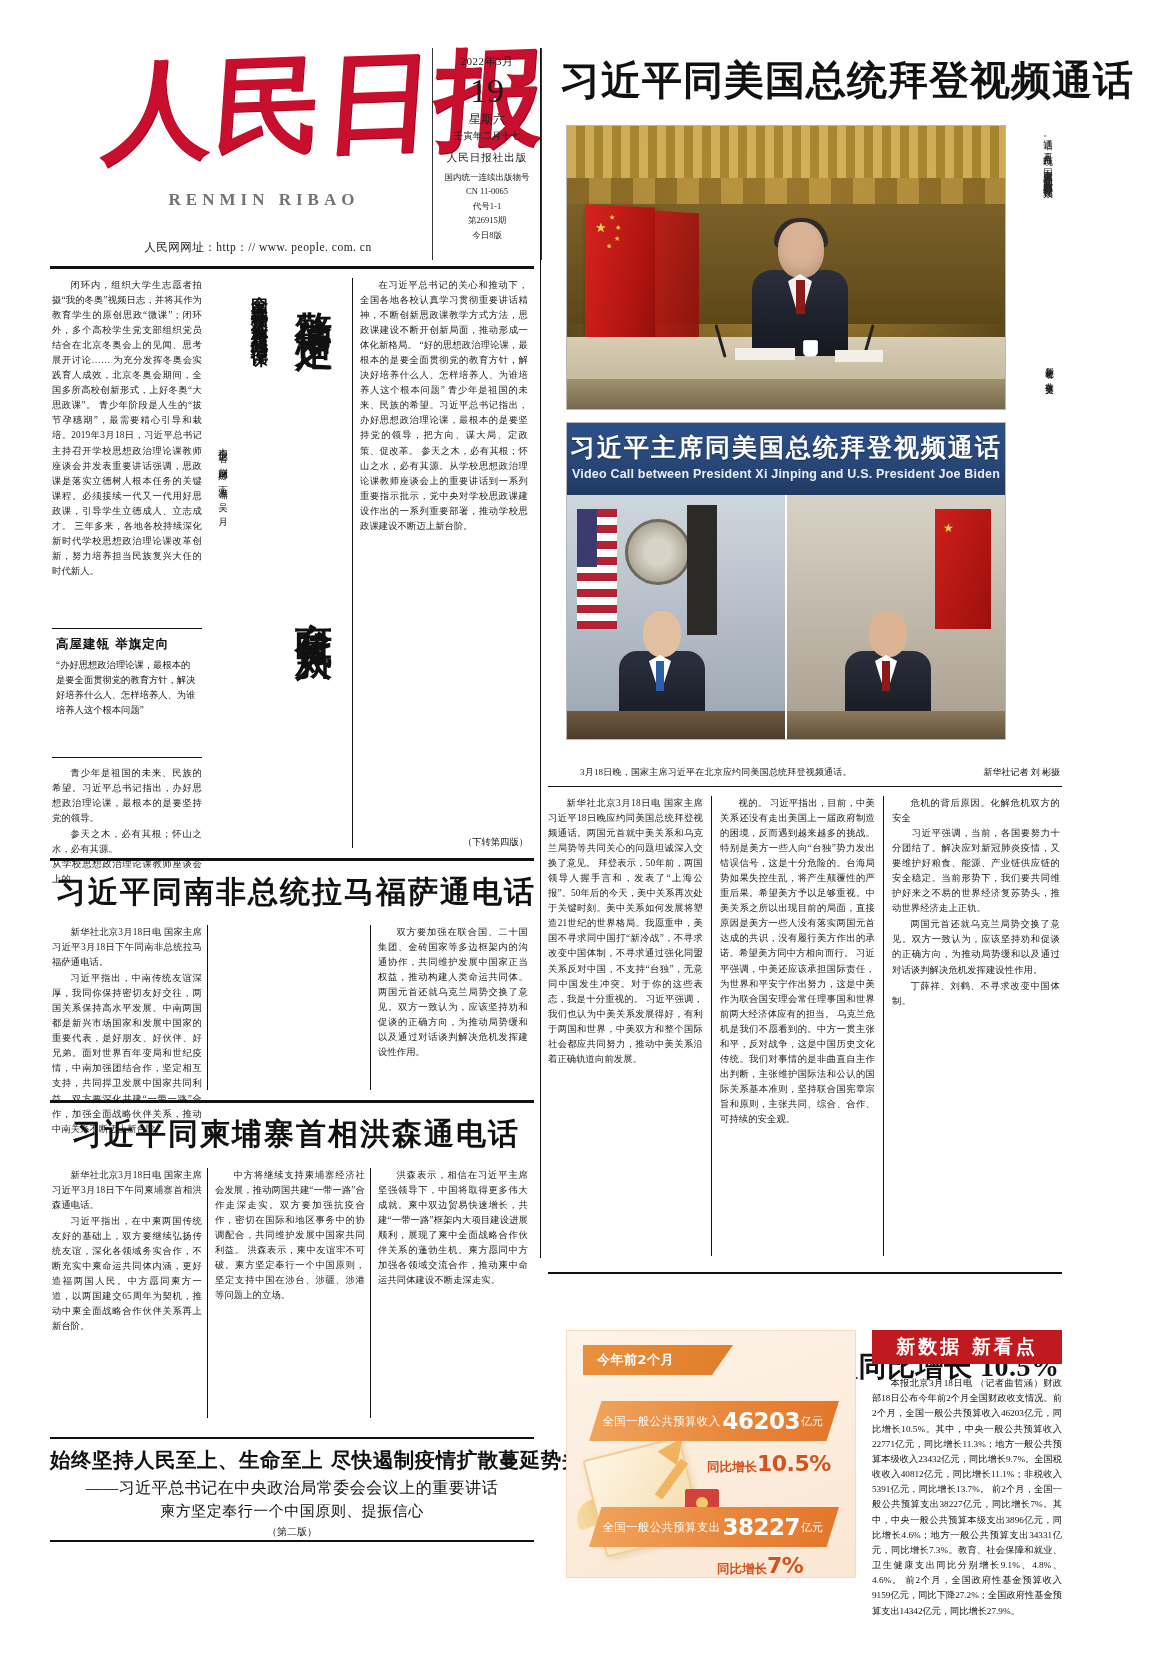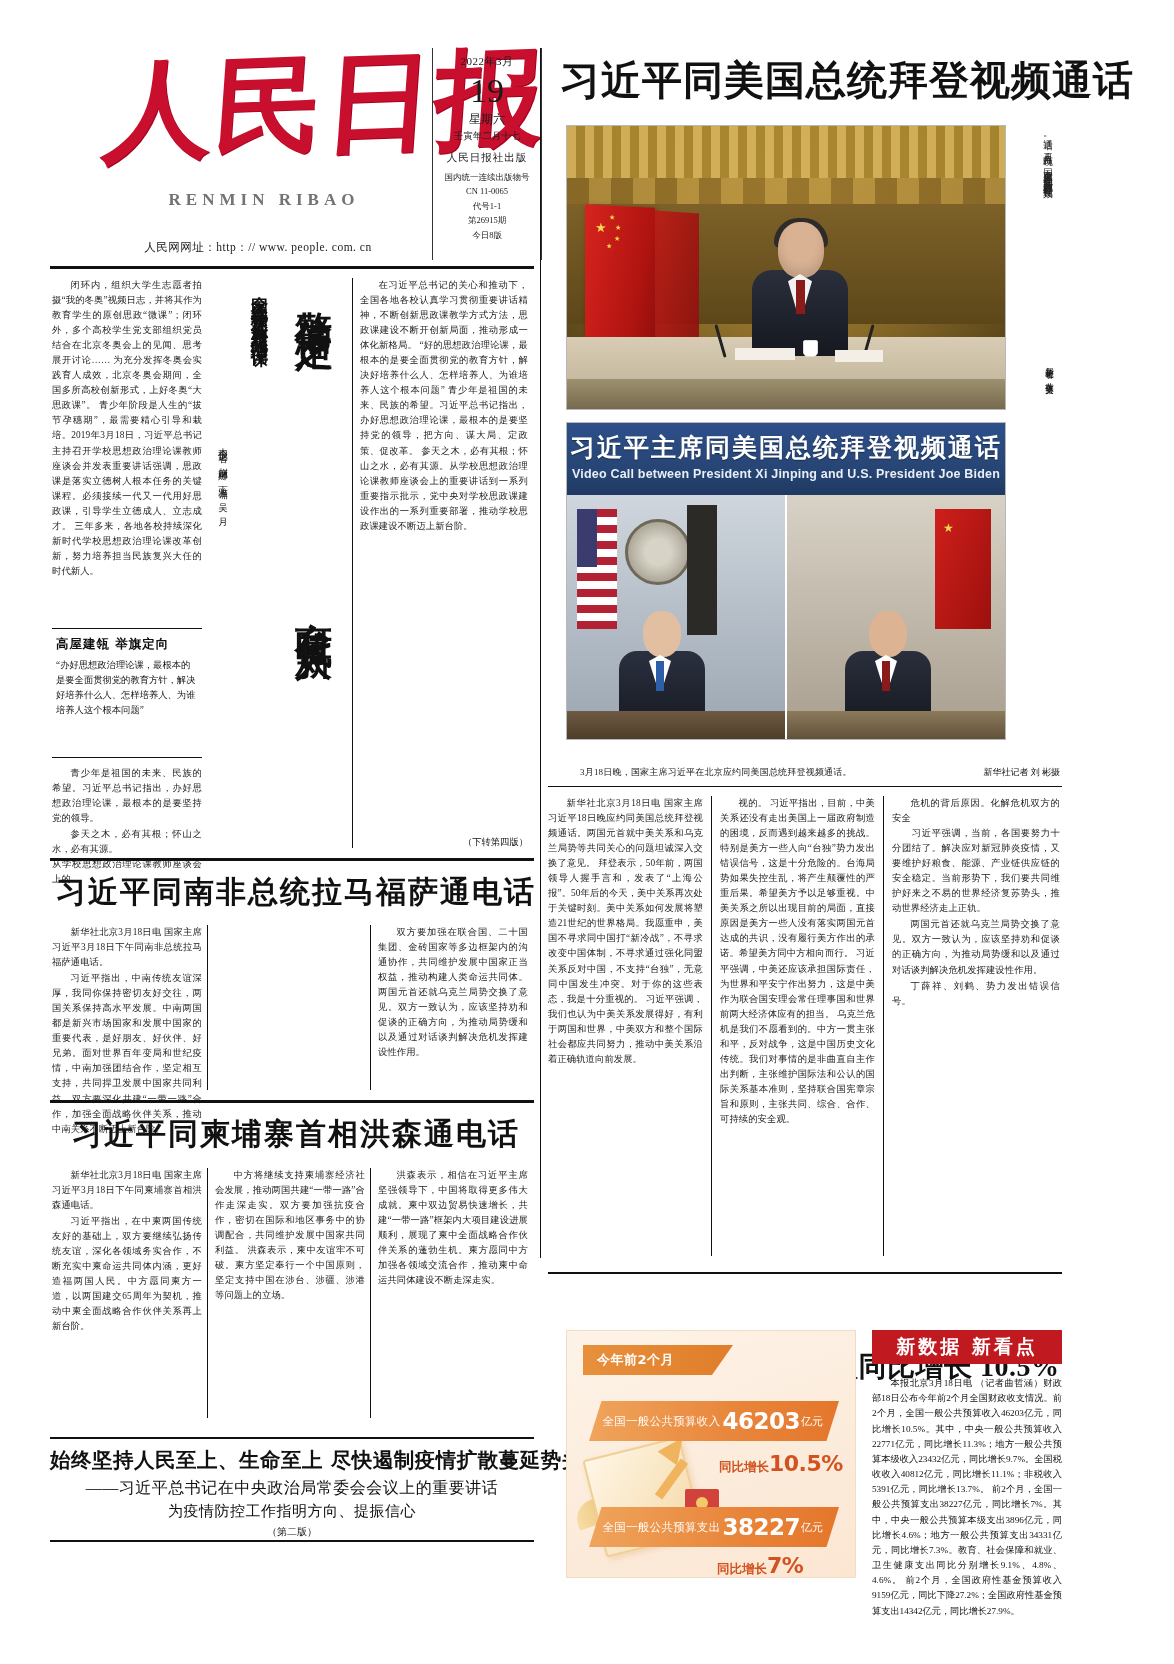--- a/index.html
+++ b/index.html
@@ -212,21 +212,21 @@
   .bar .num{font-family:"DejaVu Sans","Liberation Sans",sans-serif;font-weight:700;font-size:23px;margin:0 1px 0 2px;letter-spacing:-.5px;}
   .bar .unit{font-family:"DejaVu Sans","Liberation Sans",sans-serif;font-size:11px;}
   .bar1{left:22px;top:70px;width:250px;}
   .bar2{left:22px;top:176px;width:250px;}
   .growth{
     position:absolute;color:#d2531f;white-space:nowrap;
     font-family:"DejaVu Sans","Liberation Sans",sans-serif;
   }
   .growth .g-lbl{font-size:12.5px;font-weight:700;}
   .growth .g-num{font-size:22px;font-weight:700;letter-spacing:-.5px;}
-  .g1{left:140px;top:120px;margin-left:12px;}
+  .g1{left:140px;top:120px;}
   .g2{left:150px;top:222px;}
   .art-book{position:absolute;left:26px;top:116px;width:96px;height:96px;
     background:linear-gradient(135deg,#fff6e6,#f4d9a8);transform:rotate(-14deg);
     border:2px solid #f0cf97;border-radius:3px;box-shadow:2px 3px 6px rgba(220,170,110,.35);}
   .art-arrow{position:absolute;left:96px;top:104px;width:0;height:0;
     border-left:12px solid transparent;border-right:12px solid transparent;border-bottom:26px solid #f1b45e;
     transform:rotate(36deg);}
   .art-arrow2{position:absolute;left:100px;top:126px;width:9px;height:44px;background:#f1b45e;transform:rotate(36deg);}
   .art-envelope{position:absolute;left:118px;top:158px;width:34px;height:44px;background:#d1433a;border-radius:2px;}
   .art-envelope:after{content:"";position:absolute;left:11px;top:8px;width:12px;height:12px;border-radius:50%;
@@ -348,21 +348,21 @@
   </div>
   <div class="col" style="left:720px;top:796px;width:155px;height:470px;">
     <p>视的。
 习近平指出，目前，中美关系还没有走出美国上一届政府制造的困境，反而遇到越来越多的挑战。特别是美方一些人向“台独”势力发出错误信号，这是十分危险的。台海局势如果失控生乱，将产生颠覆性的严重后果。希望美方予以足够重视。中美关系之所以出现目前的局面，直接原因是美方一些人没有落实两国元首达成的共识，没有履行美方作出的承诺。希望美方同中方相向而行。
 习近平强调，中美还应该承担国际责任，为世界和平安宁作出努力，这是中美作为联合国安理会常任理事国和世界前两大经济体应有的担当。
 乌克兰危机是我们不愿看到的。中方一贯主张和平，反对战争，这是中国历史文化传统。我们对事情的是非曲直自主作出判断，主张维护国际法和公认的国际关系基本准则，坚持联合国宪章宗旨和原则，主张共同、综合、合作、可持续的安全观。</p>
   </div>
   <div class="col" style="left:892px;top:796px;width:168px;height:470px;">
     <p>危机的背后原因。化解危机双方的安全<br>　　习近平强调，当前，各国要努力十分团结了。解决应对新冠肺炎疫情，又要维护好粮食、能源、产业链供应链的安全稳定。当前形势下，我们要共同维护好来之不易的世界经济复苏势头，推动世界经济走上正轨。</p>
     <p>两国元首还就乌克兰局势交换了意见。双方一致认为，应该坚持劝和促谈的正确方向，为推动局势缓和以及通过对话谈判解决危机发挥建设性作用。</p>
-    <p>丁薛祥、刘鹤、势力发出错误信号。</p>
+    <p>丁薛祥、刘鹤、不寻求改变中国体制。</p>
   </div>
 
   <div class="vline" style="left:711px;top:796px;height:460px;"></div>
   <div class="vline" style="left:883px;top:796px;height:460px;"></div>
   <div class="vline" style="left:540px;top:48px;height:1210px;"></div>
 
   <div class="vtitle feature-main" style="left:288px;top:282px;height:290px;">擎信仰之炬</div>
   <div class="vtitle feature-main" style="left:288px;top:592px;height:230px;">育时代新人</div>
   <div class="vtitle feature-sub" style="left:248px;top:282px;height:420px;font-family:'Liberation Serif',serif;">全国各地各校守正创新办好思想政治理论课</div>
   <div class="byline-v" style="left:212px;top:440px;height:230px;">本报记者 赵婀娜 丁雅诵 吴 月</div>
@@ -420,21 +420,21 @@
   </div>
   <div class="col" style="left:378px;top:1168px;width:150px;height:250px;">
     <p>洪森表示，相信在习近平主席坚强领导下，中国将取得更多伟大成就。柬中双边贸易快速增长，共建“一带一路”框架内大项目建设进展顺利，展现了柬中全面战略合作伙伴关系的蓬勃生机。柬方愿同中方加强各领域交流合作，推动柬中命运共同体建设不断走深走实。</p>
   </div>
   <div class="vline" style="left:207px;top:1168px;height:250px;"></div>
   <div class="vline" style="left:370px;top:1168px;height:250px;"></div>
 
   <div class="bottombox">
     <div class="l1">始终坚持人民至上、生命至上   尽快遏制疫情扩散蔓延势头</div>
     <div class="l2">——习近平总书记在中央政治局常委会会议上的重要讲话</div>
-    <div class="l3">为疫情防控工作指明方向、提振信心</div>
+    <div class="l3">柬方坚定奉行一个中国原则、提振信心</div>
     <div class="l4">（第二版）</div>
   </div>
 
   <div class="fin-wrap"></div>
   <div class="fin-title">前 2 个月全国财政收入同比增长 10.5%</div>
 
   <div class="fin-graphic">
     <div class="tag1">今年前2个月</div>
 
     <div class="art-leaf"></div>

